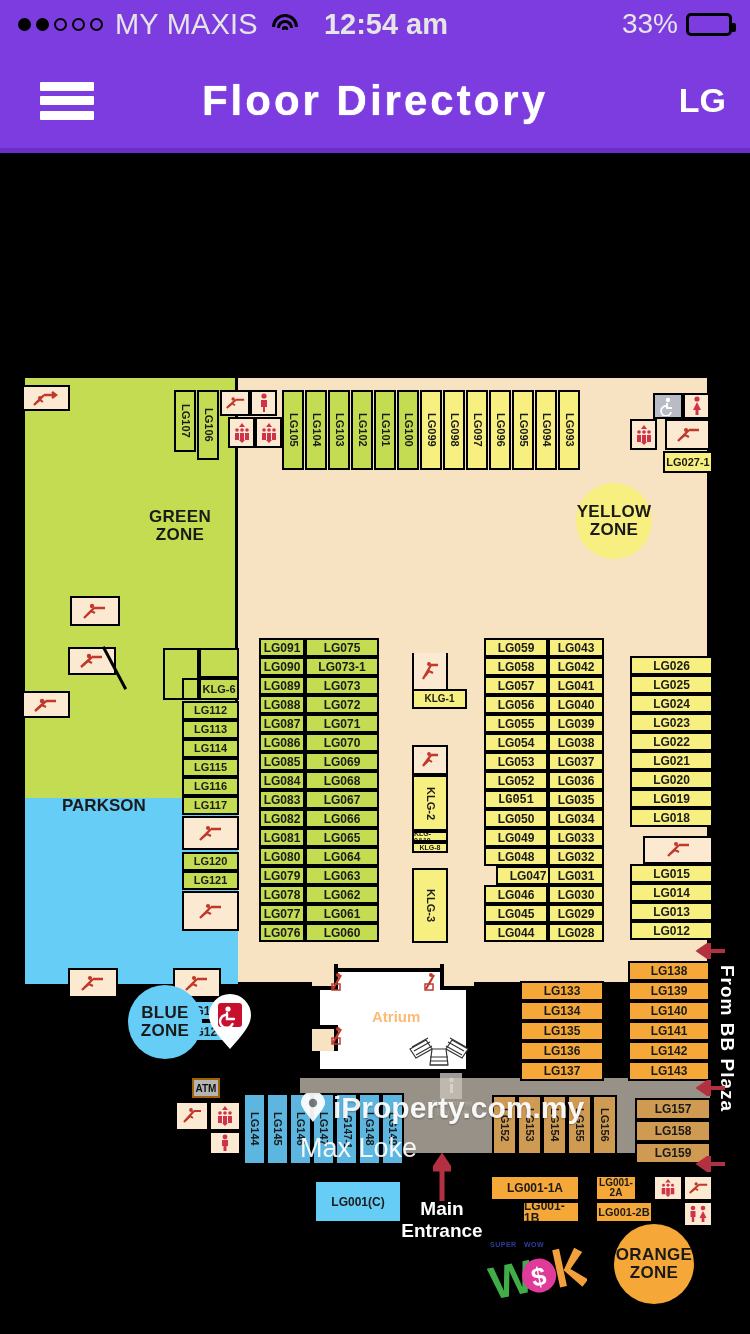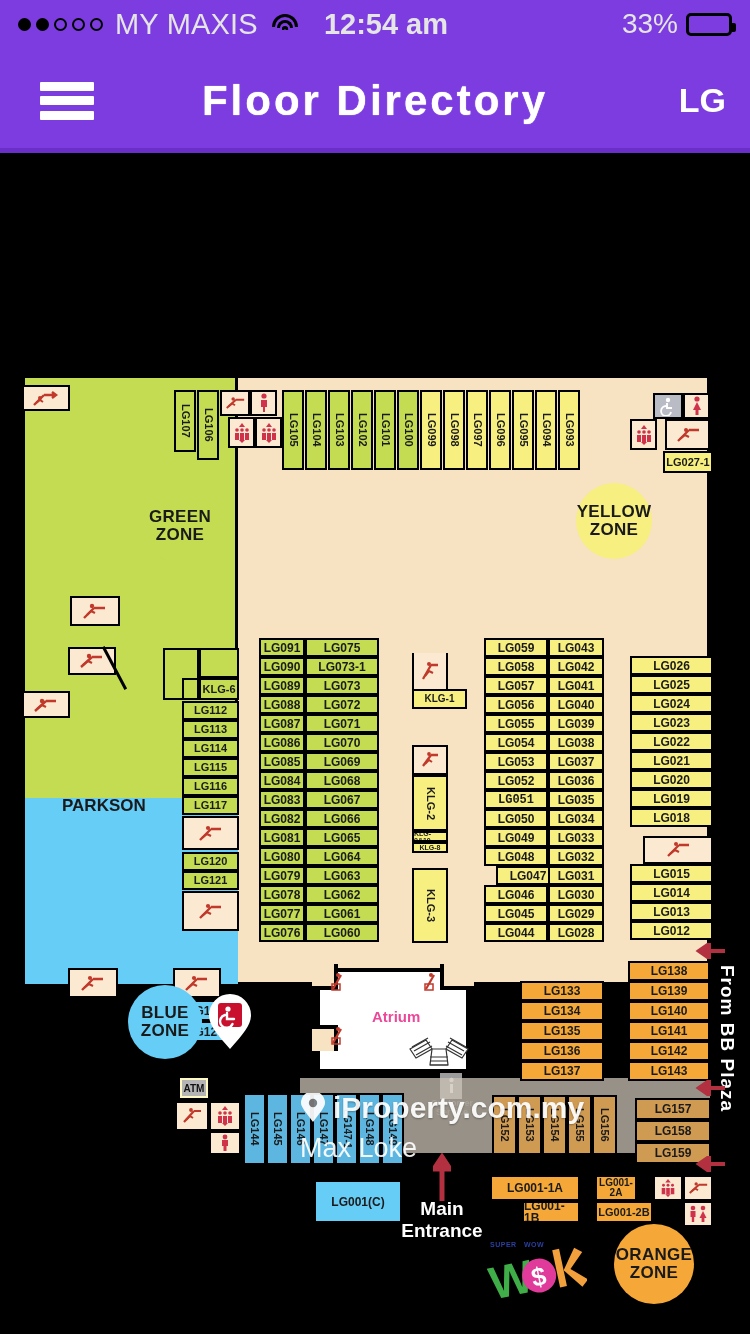--- a/index.html
+++ b/index.html
@@ -89,21 +89,21 @@
   #zone-orange{ background:#f5a838; }
 
   
   .ic{ position:absolute; background:#fbe9d2; border:2px solid #000;
        display:flex; align-items:center; justify-content:center; }
   .ic svg{ display:block; }
 
   .atrium{
     position:absolute; background:#fff; border:4px solid #000;
   }
-  .atrium-label{ position:absolute; font-size:15px; font-weight:700; color:#ec4899; }
+  .atrium-label{ position:absolute; font-size:15px; font-weight:700; color:#fdba74; }
 
   #parkson{ position:absolute; font-size:17px; font-weight:700; color:#1a1a1a; }
   #from-bb{ position:absolute; color:#fff; font-size:19px; font-weight:700;
             writing-mode:vertical-rl; letter-spacing:1px; }
   #main-entrance{ position:absolute; color:#fff; font-size:19px; font-weight:700;
                   text-align:center; line-height:1.15; }
   .arrow-red{ position:absolute; }
   #cust-serv{ position:absolute; text-align:center; color:#444; font-size:9px;
               font-weight:700; line-height:1.05; }
 
@@ -113,23 +113,23 @@
               font-weight:600; opacity:.93; pointer-events:none;
               text-shadow:0 1px 2px rgba(0,0,0,.35); }
   #wm-pin{ width:26px;height:30px; }
   #wm-user{ position:absolute; left:300px; top:980px; color:#fff; font-size:27px;
             opacity:.92; pointer-events:none; }
 
   #wok{ position:absolute; left:487px; top:1093px; width:100px; height:58px; }
   #wok-sub{ position:absolute; left:490px; top:1088px; font-size:7px; color:#2b3fa0;
             font-weight:700; letter-spacing:.5px; }
 
-  .atm{ position:absolute; background:#b5b5b5; border:2px solid #fef9c3;
+  .atm{ position:absolute; background:#b5b5b5; border:2px solid #a16207;
         display:flex;align-items:center;justify-content:center;
-        font-size:10px;font-weight:700;color:#111; }
+        font-size:10px;font-weight:700;color:#111;margin-left:12px; }
 
   .access-pin{ position:absolute; }
   .grey-band{ position:absolute; background:#c9c2b4; }
 </style>
 </head>
 <body>
 
 <div id="statusbar">
   <div class="sig">
     <span class="dot on"></span>

